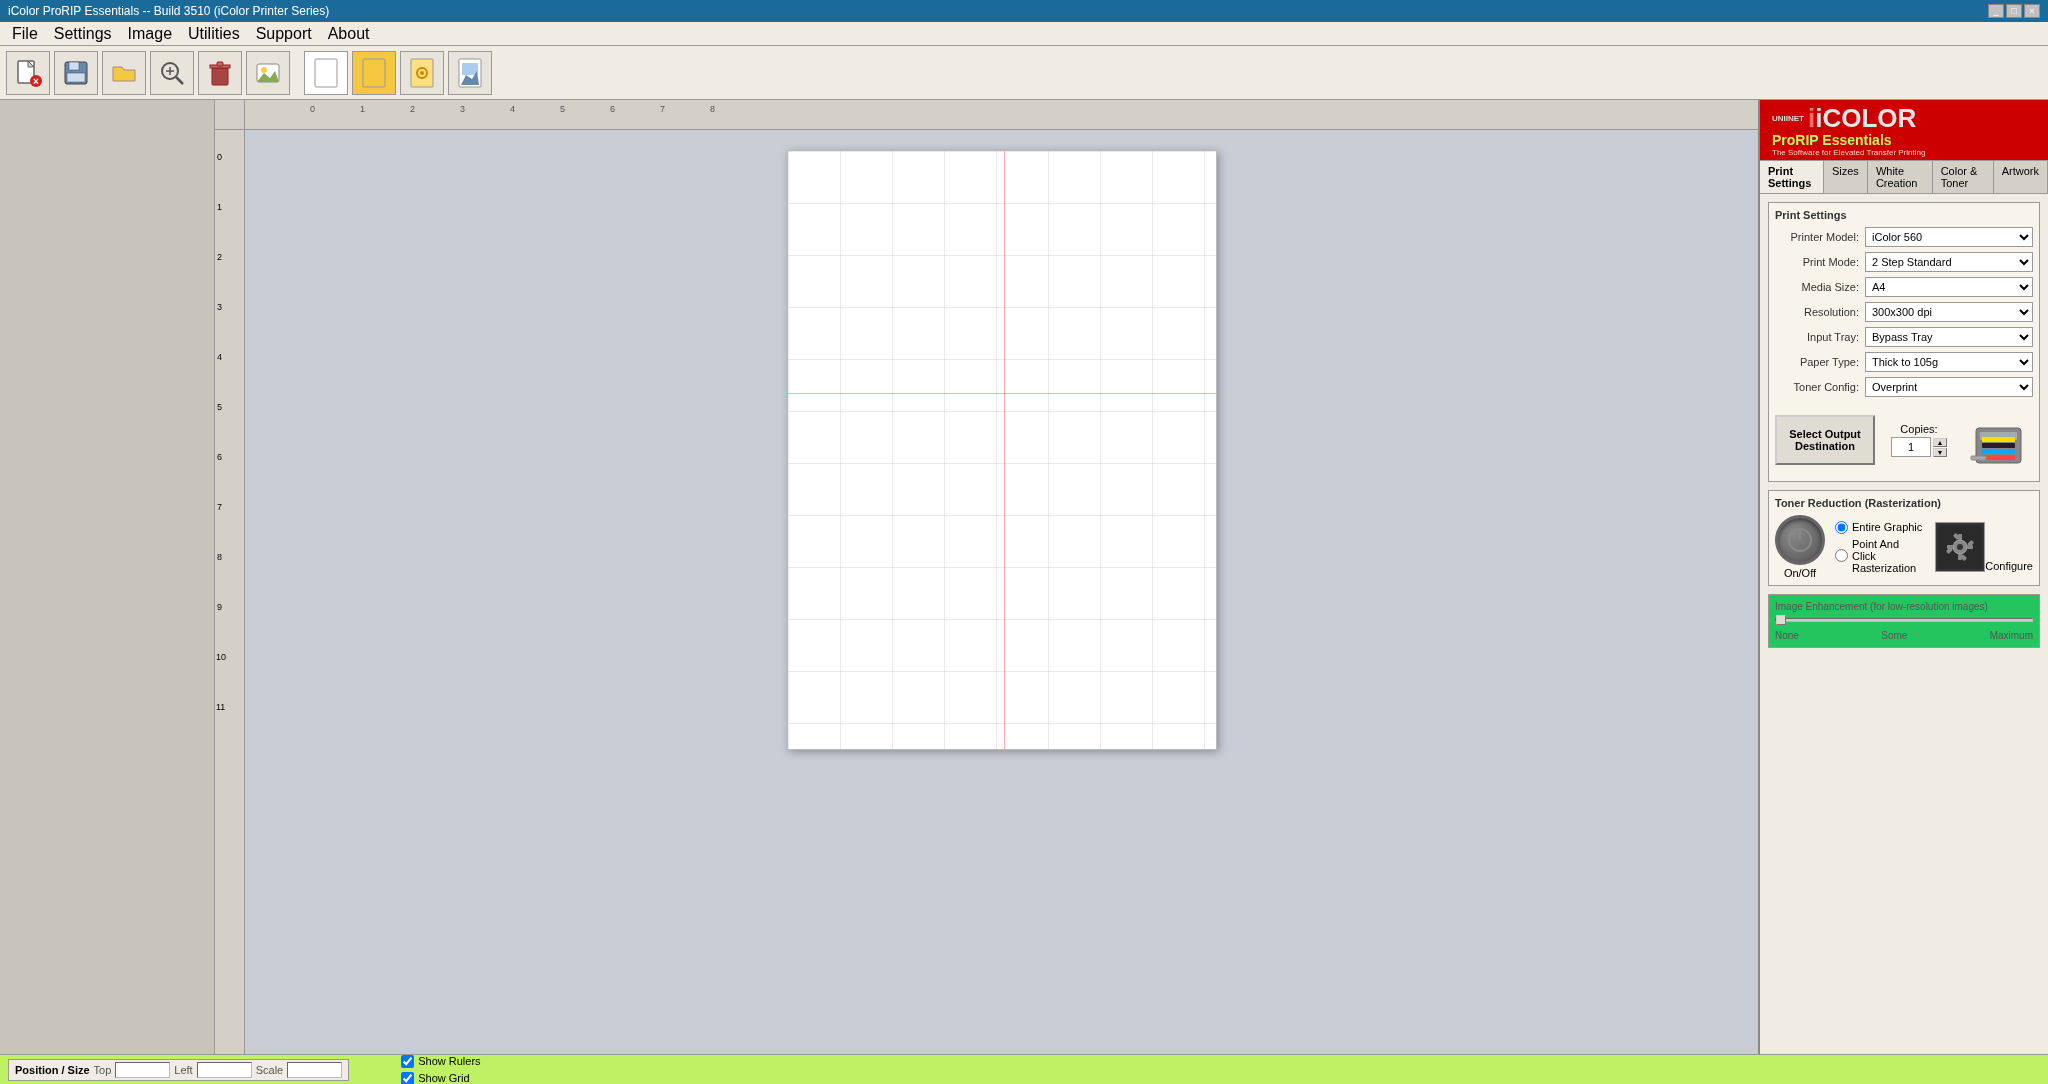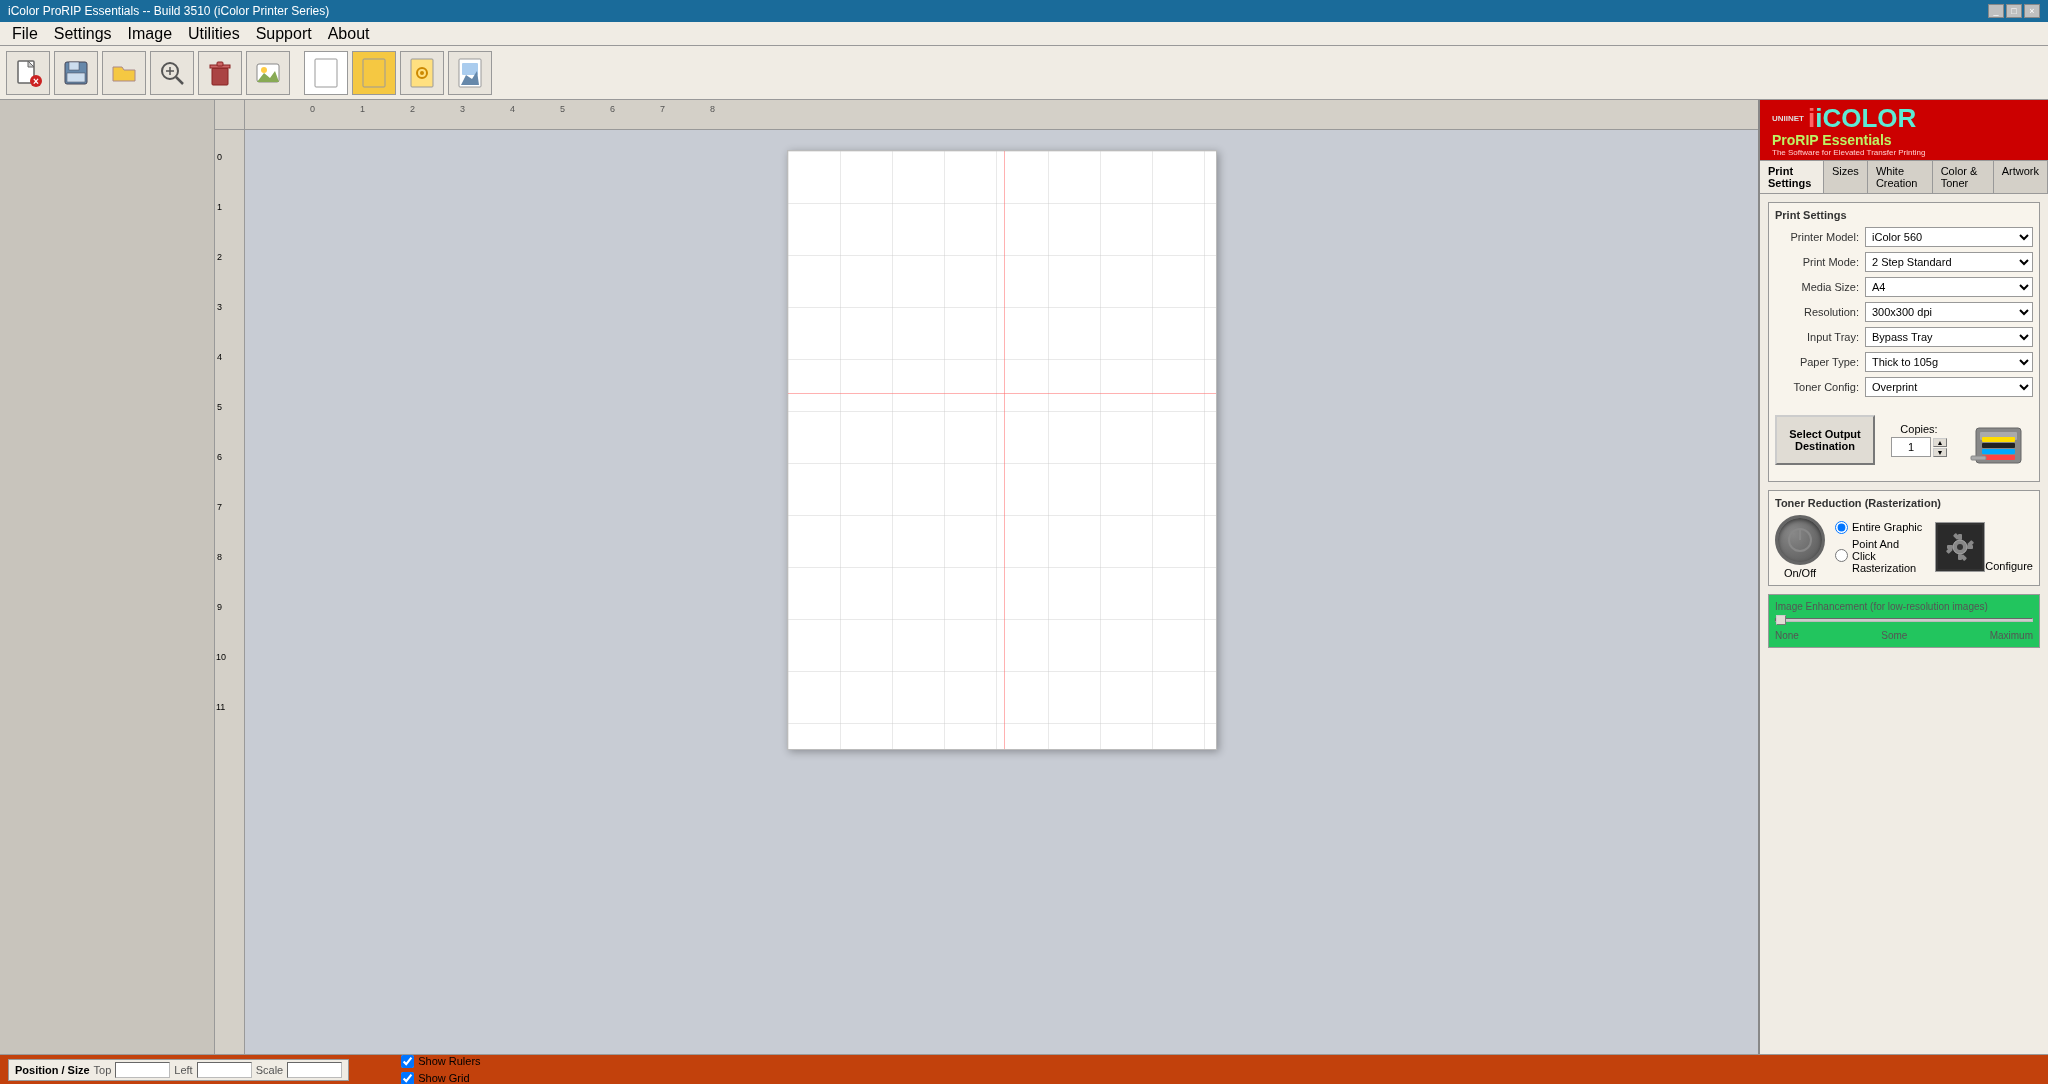--- a/index.html
+++ b/index.html
@@ -357,21 +357,21 @@
     .slider-labels {
       display: flex;
       justify-content: space-between;
       font-size: 10px;
       color: #555;
     }
 
     
     #bottom-bar {
       height: 30px;
-      background: #c2410c;
+      background: #bef264;
       border-top: 1px solid #999;
       display: flex;
       align-items: center;
       padding: 0 8px;
       gap: 20px;
     }
 
     .pos-group {
       border: 1px solid #999;
       padding: 2px 6px;
@@ -541,21 +541,21 @@
   <div id="right-panel">
 
     <div id="icolor-header">
       <div style="display:flex;flex-direction:column;justify-content:space-between;flex:1;">
         <div style="display:flex;align-items:center;gap:4px;">
           <div style="font-size:9px;color:#ccc;font-weight:bold;">
             <span style="color:#ddd;font-size:8px;display:block;text-align:right;">UNIINET</span>
           </div>
           <div>
             <span style="font-size:26px;font-weight:bold;color:white;">
-              <span style="color:#ff6666;">i</span><span style="color:#5eead4;">iCOLOR</span>
+              <span style="color:#ff6666;">i</span><span style="color:#e5e5e5;">iCOLOR</span>
             </span>
           </div>
         </div>
         <div style="color:#bef264;font-size:14px;font-weight:bold;margin-top:-2px;">ProRIP Essentials</div>
         <div style="color:#ffcccc;font-size:8px;">The Software for Elevated Transfer Printing</div>
       </div>
     </div>
 
     <div id="tabs">
       <div class="tab active">Print Settings</div>

